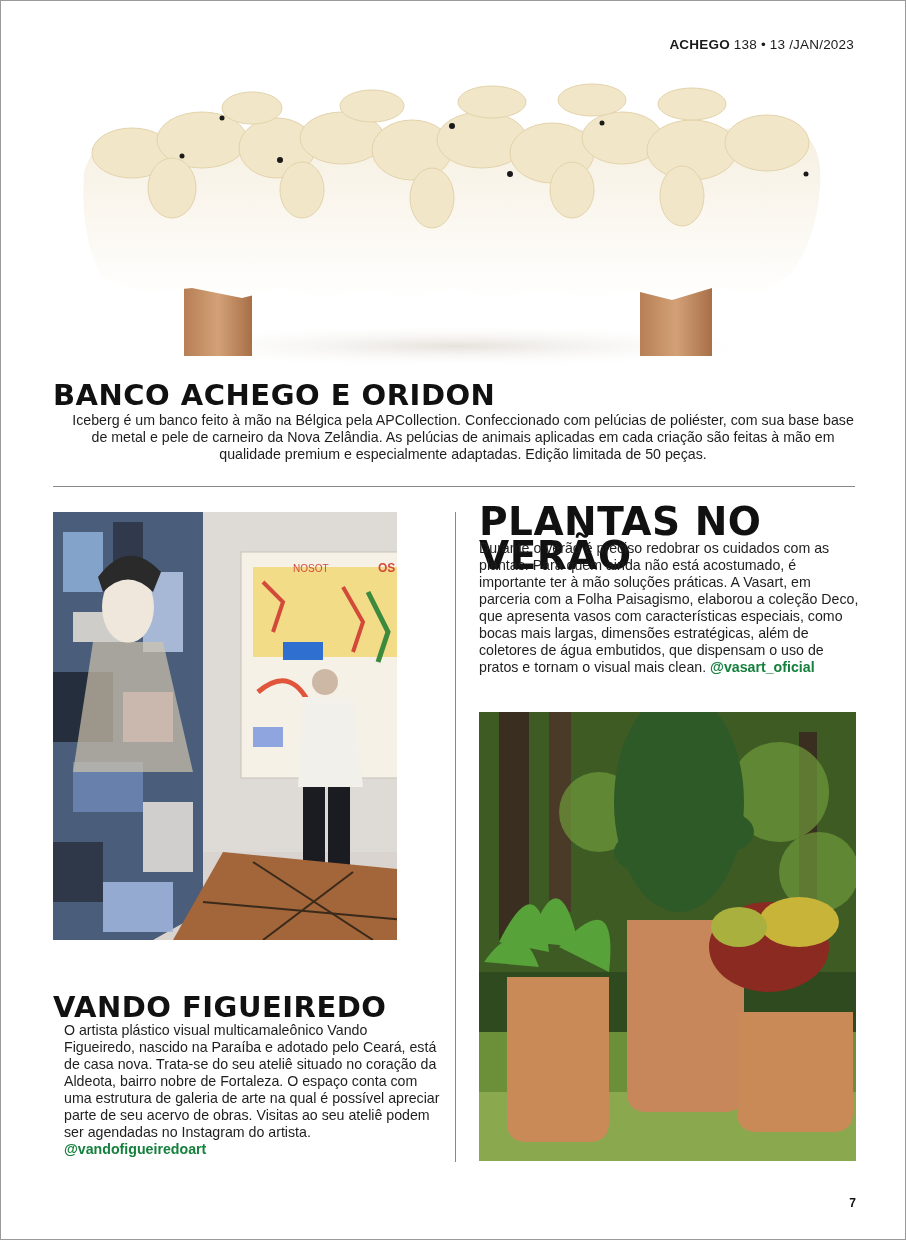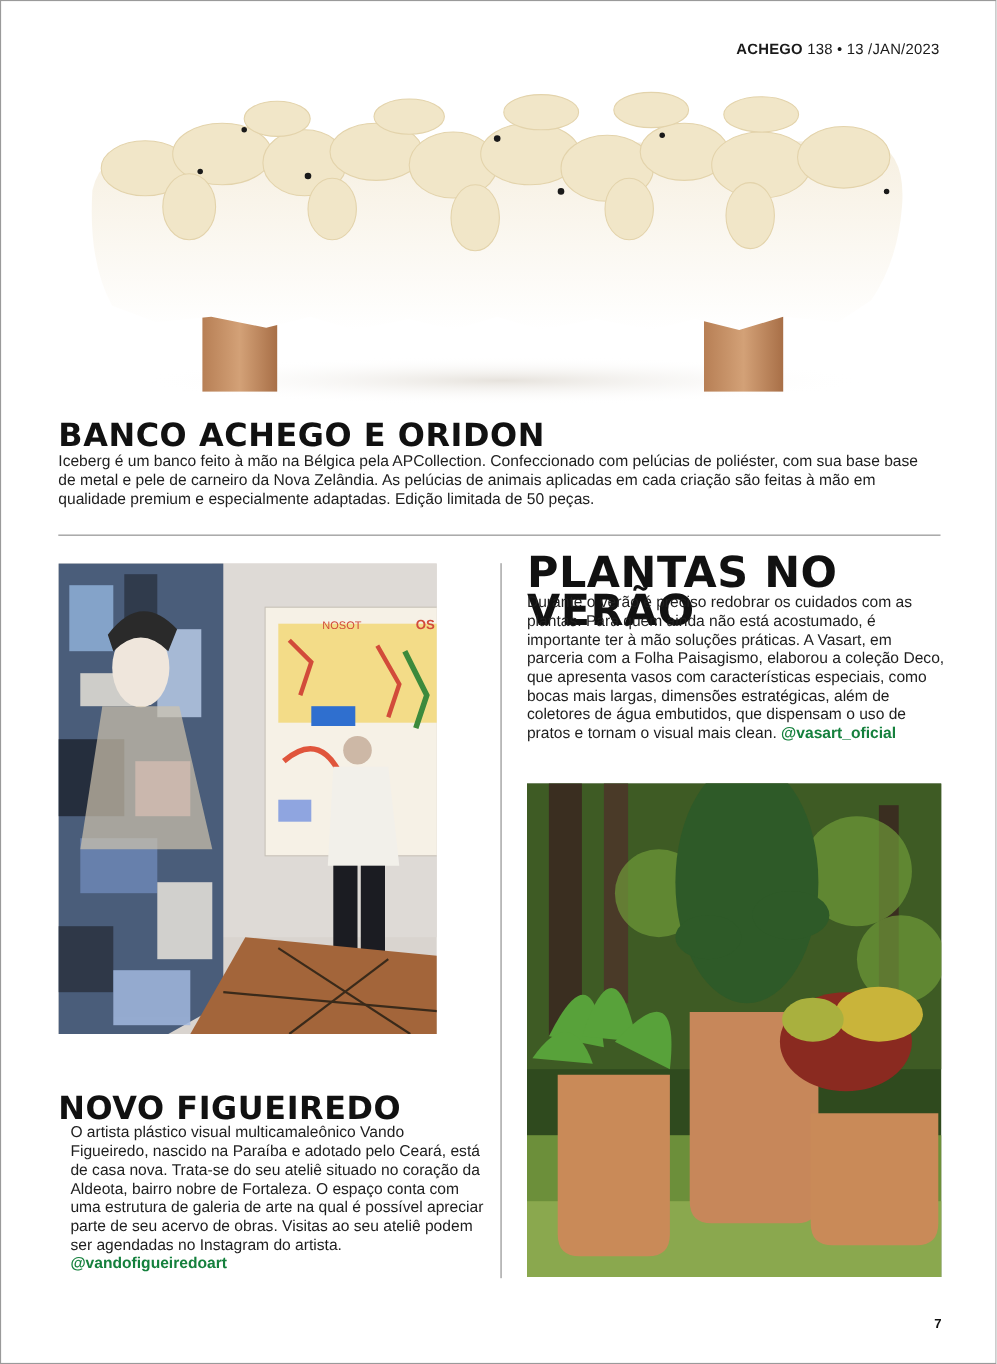--- a/index.html
+++ b/index.html
@@ -4,21 +4,21 @@
 <style>
   html, body { margin: 0; padding: 0; background: #ffffff; }
   body { width: 906px; height: 1240px; position: relative; overflow: hidden; font-family: "Liberation Sans", "DejaVu Sans", sans-serif; color: #1a1a1a; }
   .page-border { position: absolute; left: 0; top: 0; width: 904px; height: 1238px; border: 1px solid #9a9a9a; pointer-events: none; }
   .header { position: absolute; top: 37px; right: 52px; font-size: 13.5px; letter-spacing: 0.2px; color: #1a1a1a; }
   .header .brand { font-weight: bold; }
   .bench-photo { position: absolute; left: 72px; top: 78px; width: 770px; height: 300px; }
   .headline { font-family: "DejaVu Sans", sans-serif; font-weight: bold; color: #111; margin: 0; letter-spacing: 0.5px; }
   .h1-bench { position: absolute; left: 53px; top: 378px; font-size: 29px; line-height: 34px; text-align: right; }
   .body-text { font-size: 14.2px; line-height: 17px; color: #1e1e1e; margin: 0; }
-  .bench-text { position: absolute; left: 53px; top: 412px; width: 800px; }
+  .bench-text { position: absolute; left: 63px; top: 412px; width: 800px; text-align: center; }
   .divider { position: absolute; left: 53px; top: 486px; width: 802px; height: 1px; background: #888; }
   .vdivider { position: absolute; left: 455px; top: 512px; width: 1px; height: 650px; background: #888; }
   .atelie-photo { position: absolute; left: 53px; top: 512px; width: 344px; height: 428px; overflow: hidden; }
   .h1-atelie { position: absolute; left: 53px; top: 958px; font-size: 29px; line-height: 33px; }
   .atelie-text { position: absolute; left: 53px; top: 1022px; width: 378px; margin-left: 11px; }
   .h1-plantas { position: absolute; left: 479px; top: 505px; font-size: 39px; line-height: 34px; }
   .plantas-text { position: absolute; left: 479px; top: 540px; width: 385px; }
   .handle { color: #15803d; font-weight: bold; }
   .plants-photo { position: absolute; left: 479px; top: 712px; width: 377px; height: 449px; overflow: hidden; }
   .page-number { position: absolute; top: 1196px; right: 50px; font-size: 12px; font-weight: bold; color: #111; }
@@ -136,21 +136,21 @@
     <g stroke="#3a2a1a" stroke-width="2">
       <line x1="150" y1="390" x2="376" y2="410"></line>
       <line x1="200" y1="350" x2="320" y2="428"></line>
       <line x1="300" y1="360" x2="210" y2="428"></line>
     </g>
   </svg>
 </div>
 
 <h1 class="headline h1-atelie">
   <br>
-  <span>NOVO FIGUEIREDO</span>
+  <span>VANDO FIGUEIREDO</span>
 </h1>
 <p class="body-text atelie-text">
   <span>O artista plástico visual multicamaleônico Vando Figueiredo, nascido na Paraíba e adotado pelo Ceará, está de casa nova. Trata-se do seu ateliê situado no coração da Aldeota, bairro nobre de Fortaleza. O espaço conta com uma estrutura de galeria de arte na qual é possível apreciar parte de seu acervo de obras. Visitas ao seu ateliê podem ser agendadas no Instagram do artista.</span><br>
   <span class="handle">@vandofigueiredoart</span>
 </p>
 
 <h1 class="headline h1-plantas">PLANTAS NO VERÃO</h1>
 <p class="body-text plantas-text">
   <span>Durante o verão é preciso redobrar os cuidados com as plantas. Para quem ainda não está acostumado, é importante  ter à mão soluções práticas. A Vasart, em parceria com a Folha Paisagismo, elaborou a coleção Deco, que apresenta vasos com características especiais, como bocas mais largas, dimensões estratégicas, além de coletores de água embutidos, que dispensam o uso de pratos e tornam o visual mais clean. </span><span class="handle">@vasart_oficial</span>
 </p>

